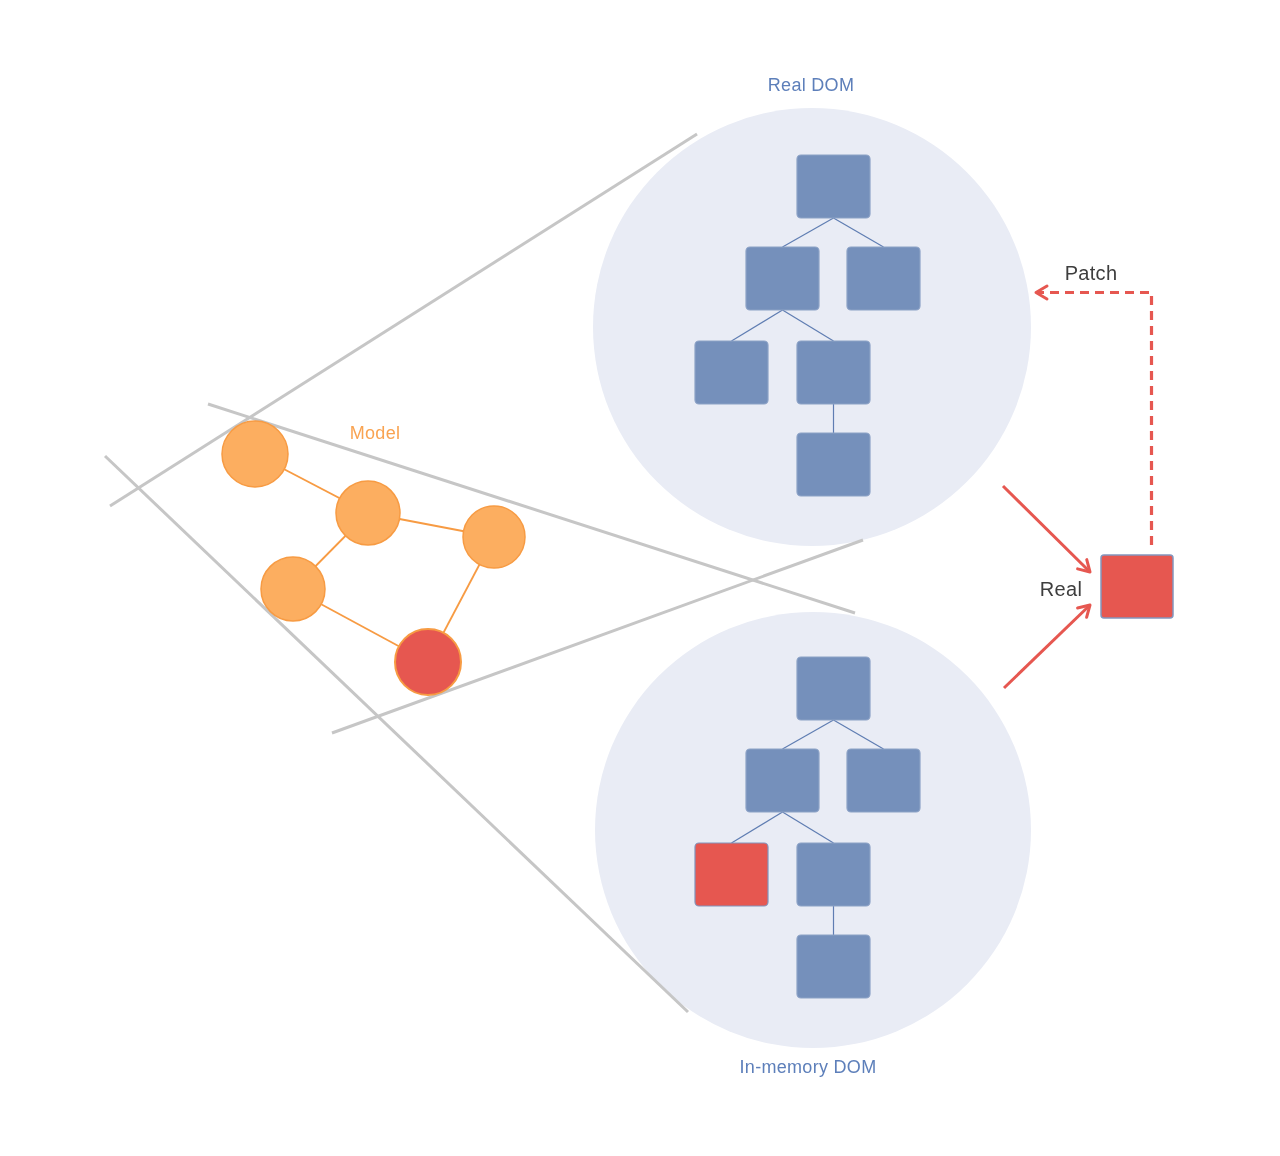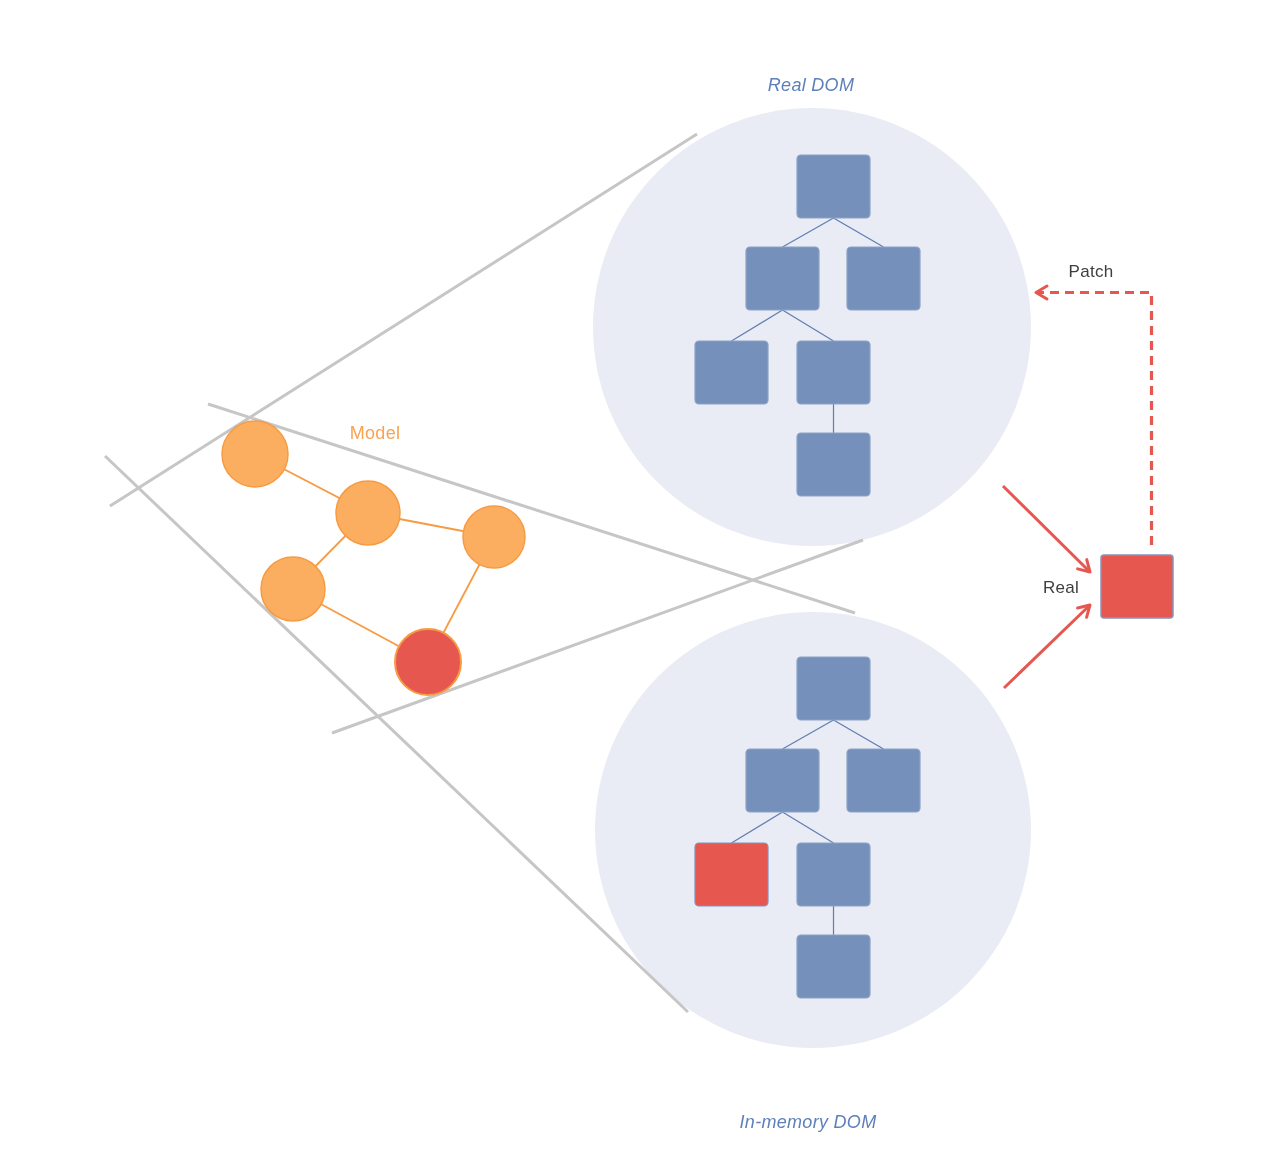--- a/index.html
+++ b/index.html
@@ -14,23 +14,23 @@
   .tree-node.changed{fill:var(--changed-red);stroke:var(--red-border);}
   .model-edge{stroke:var(--model-orange-border);stroke-width:1.8;}
   .model-node{fill:var(--model-orange);stroke:var(--model-orange-border);stroke-width:1.5;}
   .model-node.changed{fill:var(--changed-red);stroke-width:2;}
   .arrow{stroke:var(--arrow-red);stroke-width:3;fill:none;}
   .arrow.dashed{stroke-dasharray:9 6;stroke-width:3.2;}
   .diff-square{fill:var(--changed-red);stroke:var(--diff-border);stroke-width:1.5;}
   .marker-path{stroke:var(--arrow-red);stroke-width:3;stroke-linecap:round;stroke-linejoin:round;fill:none;}
 
   .lbl{position:absolute;transform:translateX(-50%);white-space:nowrap;font-size:18px;letter-spacing:.3px;}
-  .lbl-blue{color:var(--label-blue);font-style:italic;}
+  .lbl-blue{color:var(--label-blue);}
   .lbl-orange{color:var(--label-orange);}
-  .lbl-dark{color:var(--label-dark);font-size:17px;}
+  .lbl-dark{color:var(--label-dark);font-size:20px;}
 </style>
 </head>
 <body>
 
 <div id="canvas">
   <svg width="1280" height="1156" viewBox="0 0 1280 1156">
     <defs>
       <marker id="chevron" markerUnits="userSpaceOnUse" markerWidth="20" markerHeight="20" viewBox="0 0 20 20" refX="15" refY="10" orient="auto">
         <path class="marker-path" d="M4,3.5 L15,10 L4,16.5"></path>
       </marker>
@@ -87,17 +87,17 @@
         <line x1="1003" y1="486" x2="1090" y2="572" class="arrow" marker-end="url(#chevron)"></line>
         <line x1="1004" y1="688" x2="1090" y2="605" class="arrow" marker-end="url(#chevron)"></line>
         <path d="M1151.5,545 L1151.5,292.5 L1036,292.5" class="arrow dashed" marker-end="url(#chevron)"></path>
       </g>
     <g id="g-diff">
         <rect x="1101" y="555" width="72" height="63" rx="3" class="diff-square"></rect>
       </g>
   </svg>
 
   <div class="lbl lbl-blue" style="left:811px;top:75px;">Real DOM</div>
-  <div class="lbl lbl-blue" style="left:808px;top:1112px;">In-memory DOM</div>
+  <div class="lbl lbl-blue" style="left:808px;top:1057px;">In-memory DOM</div>
   <div class="lbl lbl-orange" style="left:375px;top:423px;">Model</div>
   <div class="lbl lbl-dark" style="left:1091px;top:262px;">Patch</div>
   <div class="lbl lbl-dark" style="left:1061px;top:578px;">Real</div>
 </div>
 
 </body></html>

